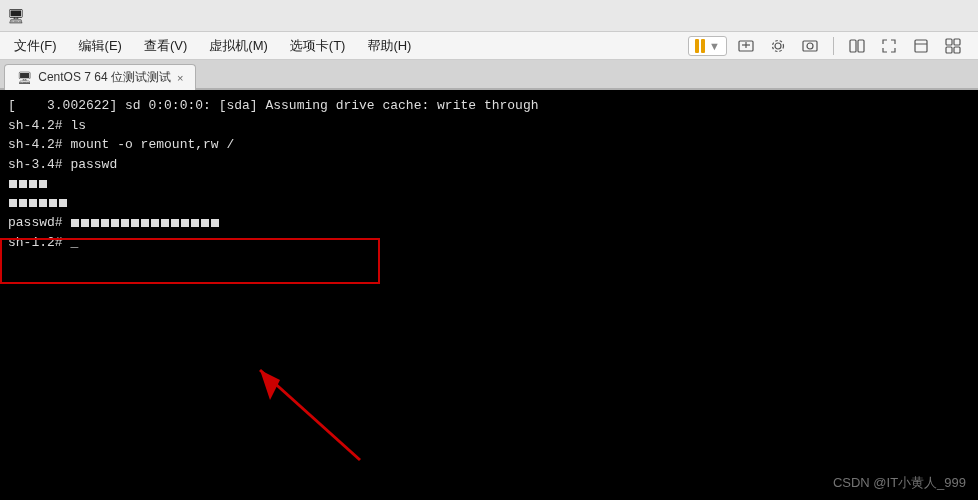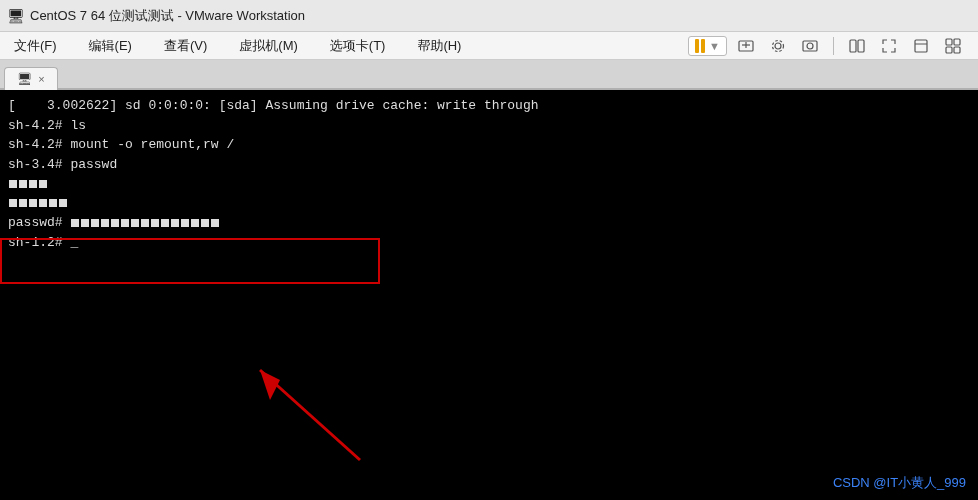--- a/index.html
+++ b/index.html
@@ -34,21 +34,21 @@
     }
 
     
     .menu-bar {
       background: #f5f5f5;
       height: 28px;
       display: flex;
       align-items: center;
       padding: 0 4px;
       border-bottom: 1px solid #ccc;
-      gap: 12px;
+      gap: 2px;
     }
     .menu-item {
       padding: 3px 10px;
       font-size: 13px;
       color: #222;
       cursor: pointer;
       border-radius: 3px;
     }
     .menu-divider {
       width: 1px;
@@ -166,34 +166,33 @@
       left: 200px;
       pointer-events: none;
     }
 
     
     .watermark {
       position: absolute;
       bottom: 8px;
       right: 12px;
       font-size: 13px;
-      color: #3b82f6;
+      color: #737373;
       font-family: 'SimHei', sans-serif;
     }
 
     
     .sq { display: inline-block; width: 8px; height: 8px; background: #ddd; margin: 0 1px; vertical-align: middle; }
 
   </style>
 </head>
 <body>
 
 <div class="title-bar">
   <span class="title-bar-icon">🖥</span>
-  <span>CentOS 7 64 位测试测试 - VMware Workstation</span>
 </div>
 
 <div class="menu-bar">
   <span class="menu-item">文件(F)</span>
   <span class="menu-item">编辑(E)</span>
   <span class="menu-item">查看(V)</span>
   <span class="menu-item">虚拟机(M)</span>
   <span class="menu-item">选项卡(T)</span>
   <span class="menu-item">帮助(H)</span>
 
@@ -252,20 +251,21 @@
         <rect x="2" y="10" width="6" height="6" rx="1" fill="none" stroke="#555" stroke-width="1.2"></rect>
         <rect x="10" y="10" width="6" height="6" rx="1" fill="none" stroke="#555" stroke-width="1.2"></rect>
       </svg>
     </div>
   </div>
 </div>
 
 <div class="tab-bar">
   <div class="tab">
     <span class="tab-icon">🖥</span>
+    <span>CentOS 7 64 位测试测试</span>
     <span class="tab-close">×</span>
   </div>
 </div>
 
 <div class="terminal-container">
 
   <div class="terminal-line">[    3.002622] sd 0:0:0:0: [sda] Assuming drive cache: write through</div>
 
   <div class="terminal-line">sh-4.2# ls</div>
 

